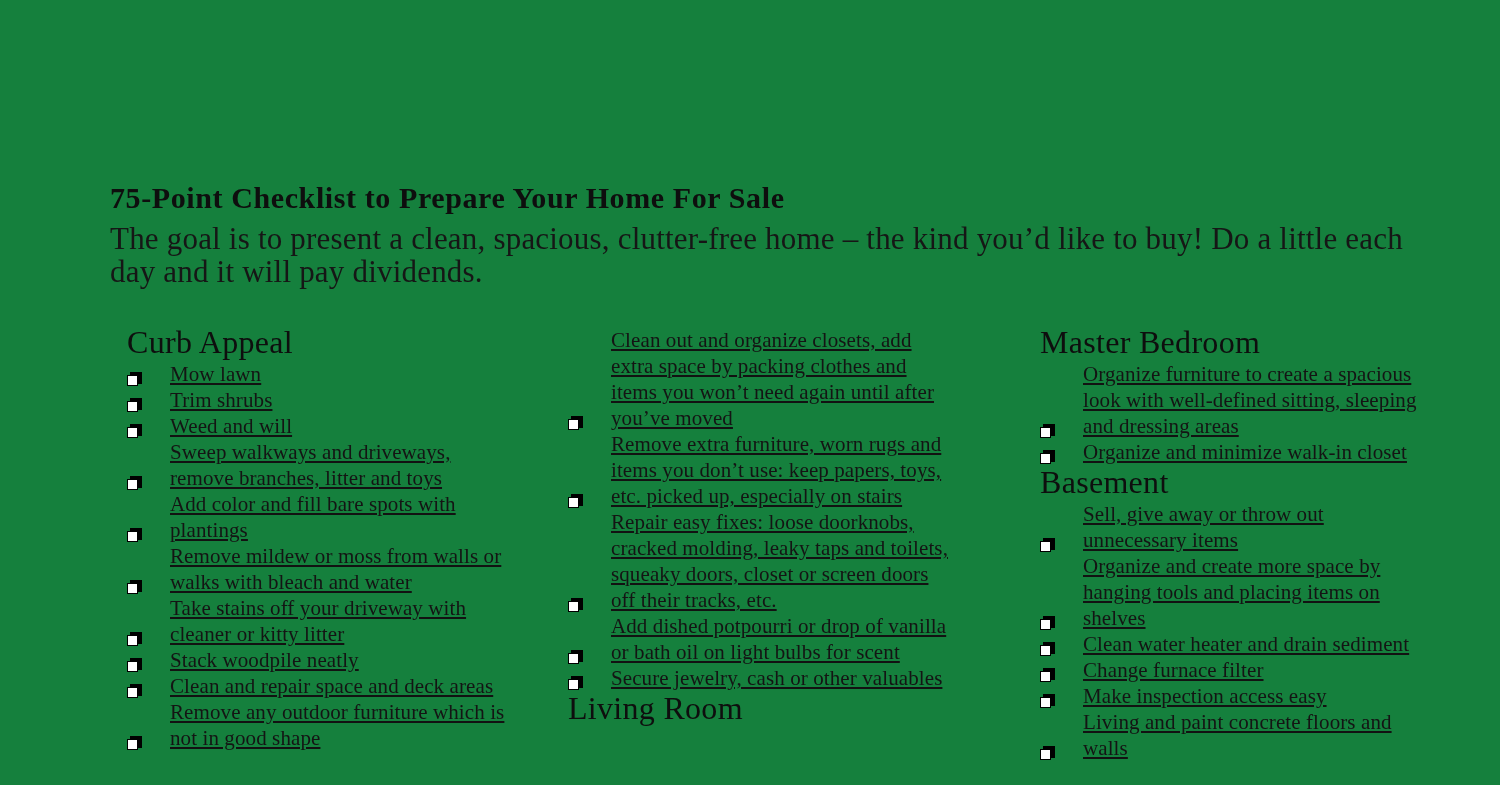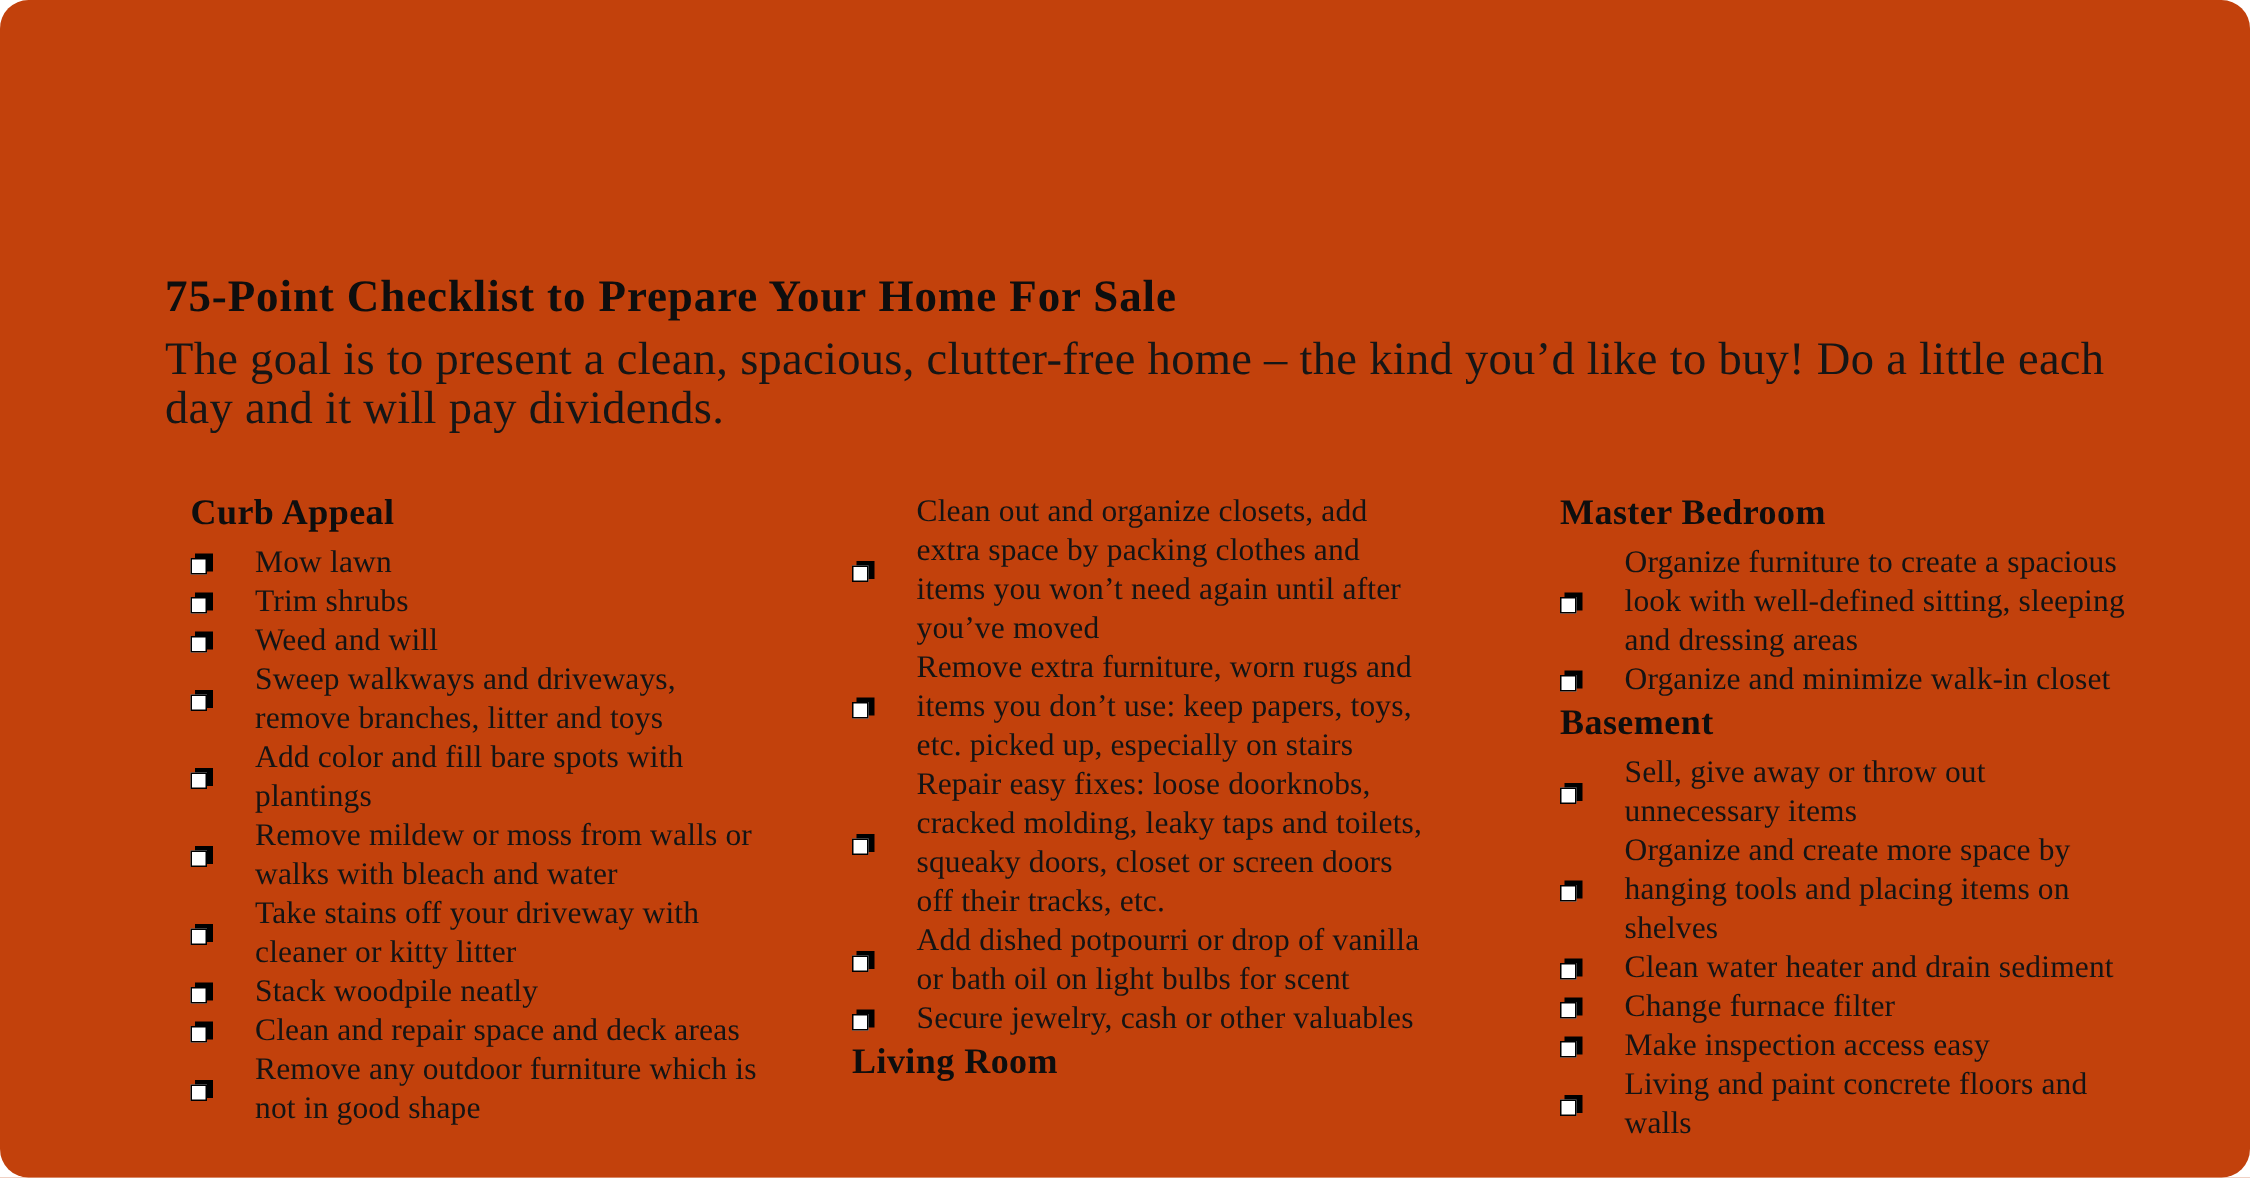--- a/index.html
+++ b/index.html
@@ -11,22 +11,21 @@
     width: 1500px;
     height: 785px;
     overflow: hidden;
     position: relative;
     font-family: "Liberation Serif", serif;
     color: #121212;
   }
   .page {
     position: absolute;
     inset: 0;
-    background: #c2410c;
-    border-radius: 19px;
+    background: #15803d;
   }
   .doc-header {
     position: absolute;
     left: 110px;
     top: 180px;
     width: 1300px;
   }
   .doc-title {
     margin: 0;
     font-size: 30px;
@@ -45,29 +44,30 @@
   }
   .col {
     position: absolute;
     top: 325px;
   }
   .col-1 { left: 127px; width: 395px; }
   .col-2 { left: 568px; width: 392px; top: 327px; }
   .col-3 { left: 1040px; width: 388px; }
   .sec-heading {
     margin: 0 0 2px 0;
-    font-size: 24px;
-    font-weight: 700;
+    font-size: 32px;
+    font-weight: 400;
     line-height: 34px;
     letter-spacing: 0.3px;
     color: #0e0e0e;
   }
   .item {
     display: flex;
-    align-items: center;
+    align-items: flex-end;
+    text-decoration: underline;
   }
   .cb {
     flex: 0 0 15px;
     width: 15px;
     height: 15px;
     position: relative;
     margin-top: 5px;
     margin-right: 28px;
   }
   .cb-shadow {

